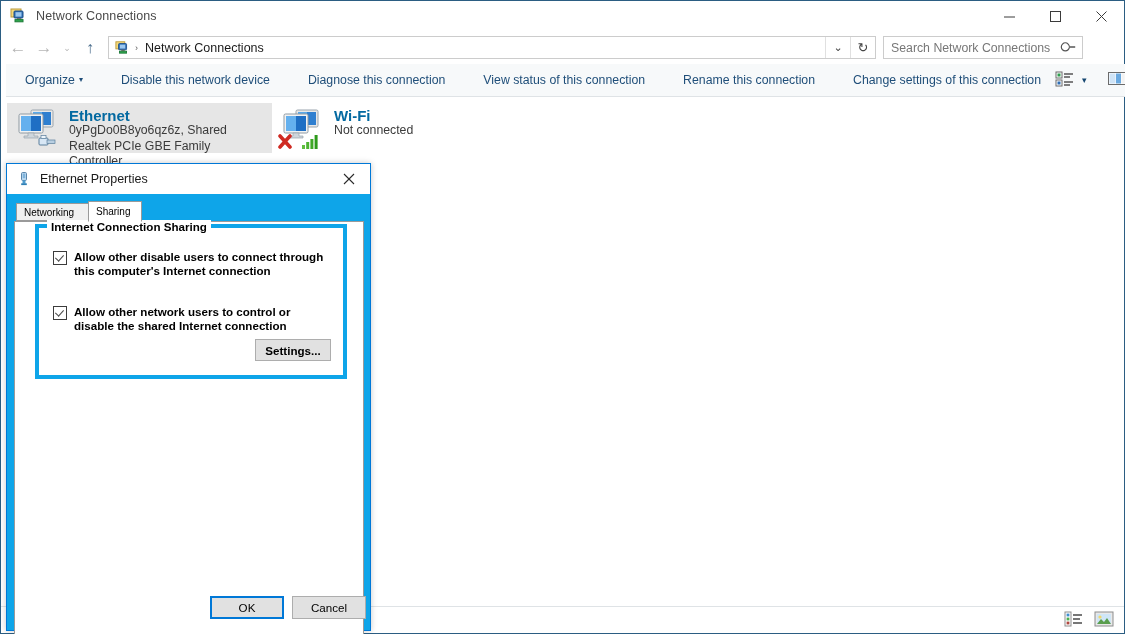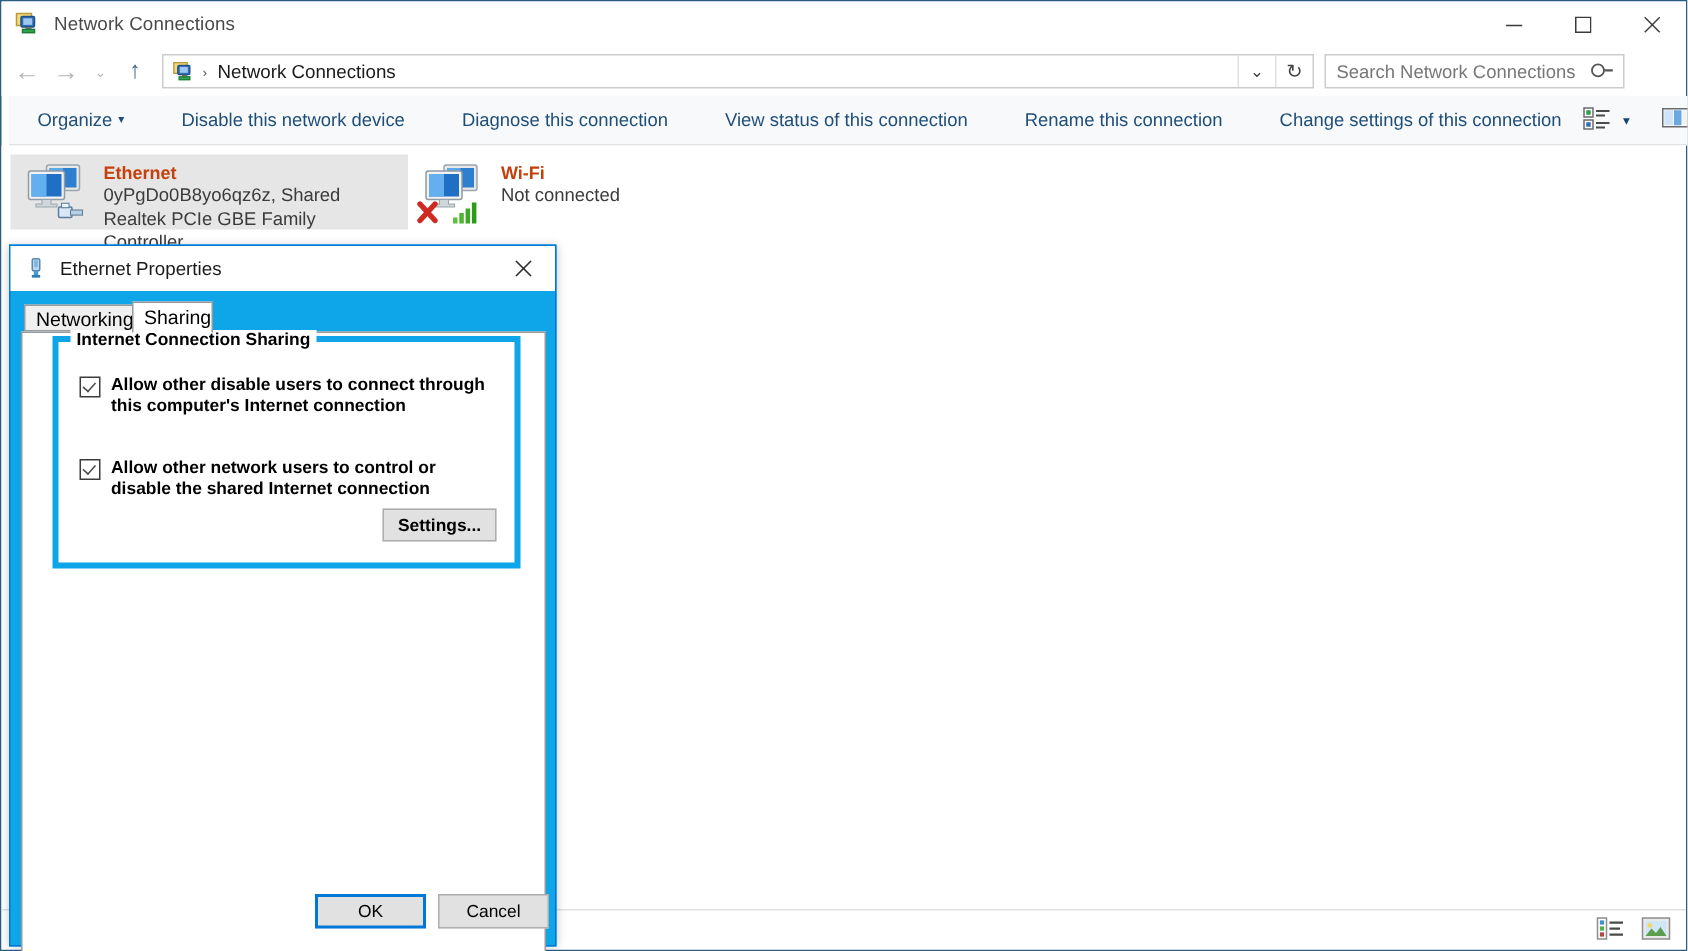--- a/index.html
+++ b/index.html
@@ -108,21 +108,21 @@
   .conn-item {
     position: absolute; top: 6px;
     height: 50px;
     display: flex; align-items: flex-start;
     padding: 3px 6px 3px 6px;
     box-sizing: border-box;
   }
   .conn-item.selected { background: #e6e6e6; }
   .conn-icon { width: 48px; height: 46px; position: relative; flex: 0 0 48px; }
   .conn-lines { margin-left: 8px; margin-top: 2px; }
-  .conn-name { font-size: 12px; color: #c2410c; font-weight: bold; line-height: 15px; }
+  .conn-name { font-size: 15px; color: #0369a1; font-weight: bold; line-height: 15px; }
   .conn-sub { font-size: 12.3px; color: #3b3b3b; line-height: 15.5px; }
 
   
   .statusbar {
     position: absolute; left: 0; bottom: 0;
     width: 1123px; height: 27px;
     background: #ffffff;
     border-top: 1px solid #dfe3e6;
     box-sizing: border-box;
     display: flex; align-items: center; justify-content: flex-end;
@@ -153,21 +153,21 @@
   }
 
   .tabstrip {
     position: relative; height: 20px;
     margin: 7px 0 0 9px;
   }
   .tab {
     position: absolute; top: 2px;
     height: 18px;
     padding: 0 7px;
-    font-size: 13px; color: #000;
+    font-size: 10px; color: #000;
     background: #f0f0f0;
     border: 1px solid #9a9a9a;
     display: flex; align-items: center;
     box-sizing: border-box;
   }
   .tab.active {
     top: 0; height: 21px;
     background: #ffffff;
     border-bottom: 1px solid #ffffff;
     z-index: 3;

